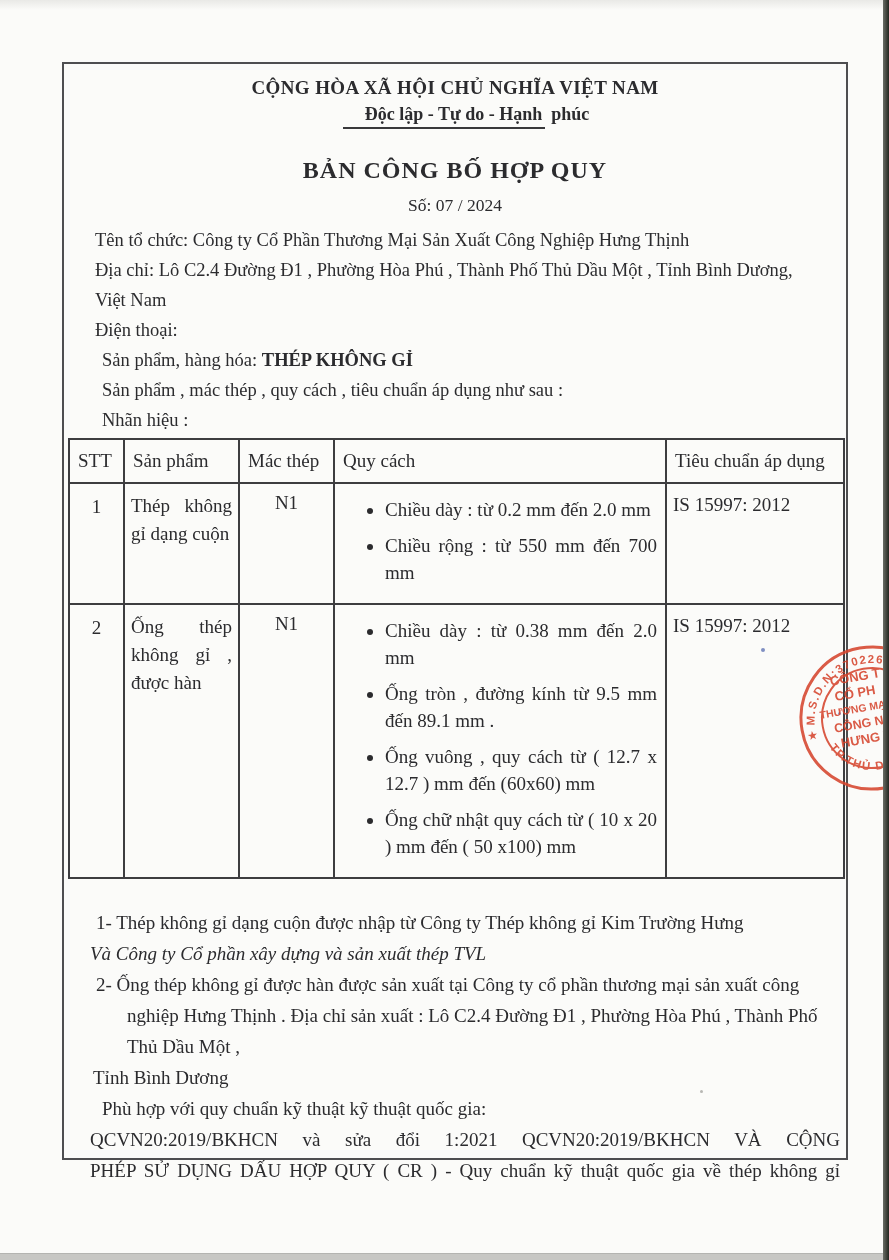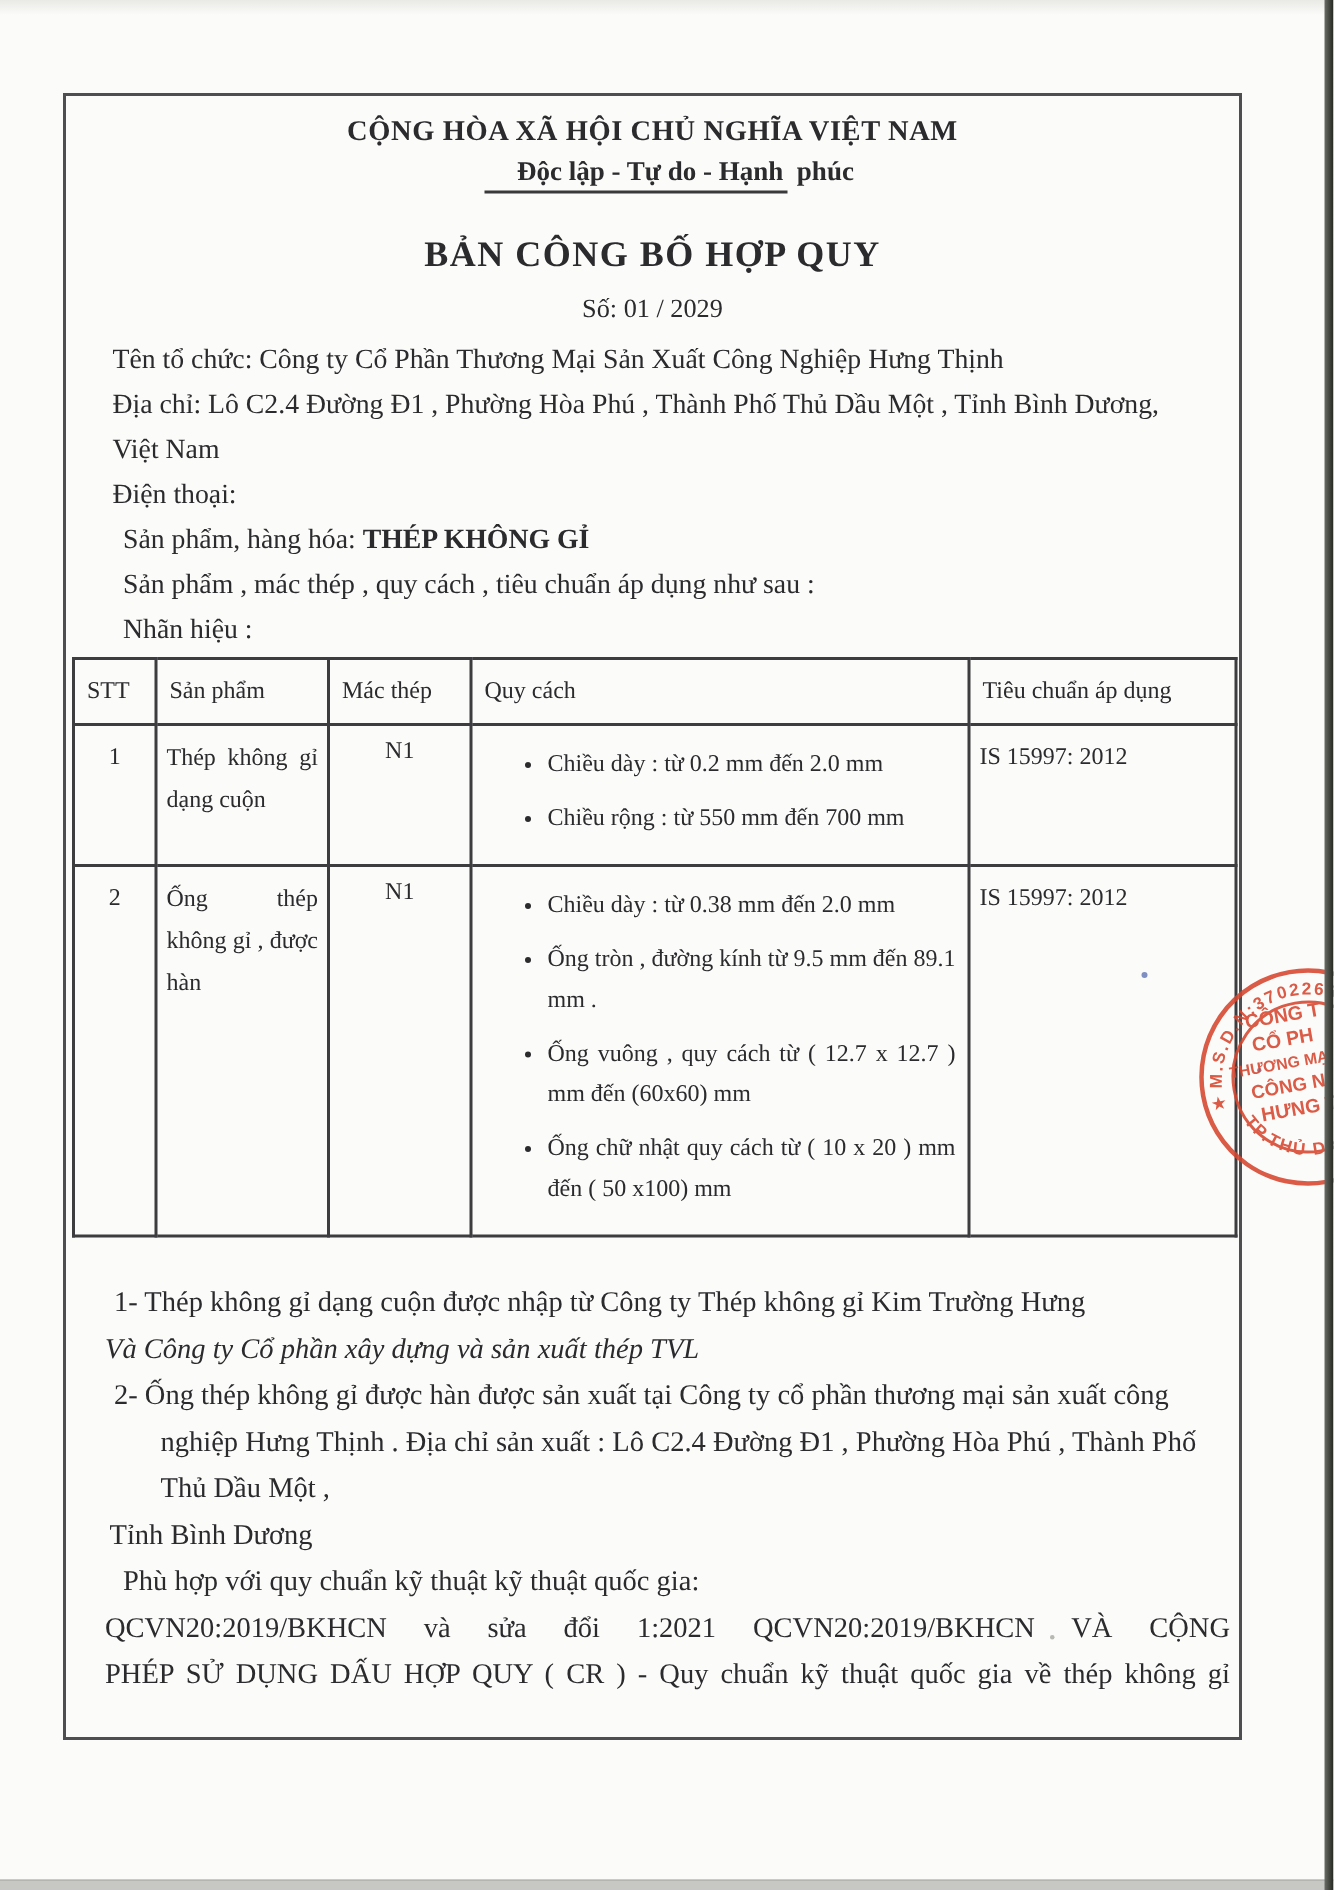--- a/index.html
+++ b/index.html
@@ -12,42 +12,42 @@
   
   .edge-top{position:absolute;top:0;left:0;width:100%;height:10px;
     background:linear-gradient(#e9e9e6,#fbfbf9);z-index:40;}
   .edge-right{position:absolute;top:0;right:0;width:6px;height:100%;
     background:linear-gradient(90deg,#6a6d66,#23261f);z-index:60;}
   .edge-bottom{position:absolute;bottom:0;left:0;width:100%;height:6px;
     background:#c7c7c4;border-top:1px solid #b4b4b1;z-index:55;}
 
   
   .frame{
-    position:absolute;left:42px;top:62px;width:786px;height:1098px;
+    position:absolute;left:62px;top:62px;width:786px;height:1098px;
     border:2px solid #4e4e50;box-sizing:border-box;
     padding:12px 0 0 0;
   }
 
   .center{text-align:center;}
   .nat-title{font-size:19px;font-weight:bold;letter-spacing:.4px;line-height:23px;}
   .motto{font-size:18px;font-weight:bold;margin-top:3px;line-height:24px;padding-left:22px;}
   .motto .u{display:inline-block;border-bottom:2px solid #39393b;
     padding:0 3px 1px 22px;}
   .motto .rest{margin-left:6px;}
   .doc-title{font-size:24px;font-weight:bold;letter-spacing:1px;margin-top:26px;line-height:30px;}
   .doc-no{font-size:17.5px;margin-top:8px;line-height:24px;}
 
   .info{padding:8px 34px 0 31px;font-size:18.5px;line-height:30px;}
   .info p{margin:0;}
   .info .ind{padding-left:7px;}
   .bold{font-weight:bold;}
 
   table.spec{
     border-collapse:collapse;margin:3px 0 0 4px;table-layout:fixed;
-    width:775px;font-size:16px;padding-left:13px;
+    width:775px;font-size:19px;padding-left:13px;
   }
   table.spec th,table.spec td{
     border:2px solid #3d3d40;font-weight:normal;box-sizing:border-box;
   }
   table.spec th{height:44px;text-align:left;padding:4px 8px;vertical-align:middle;}
   th.c,td.c{text-align:center;}
   table.spec td{vertical-align:top;padding:8px 6px;}
   td.td-sp{text-align:justify;padding:10px 6px 8px 8px;line-height:28px;margin-top:40px;}
   td.td-mt{padding-top:12px;}
   td.td-std{padding:10px 4px 8px 8px;line-height:26px;}
@@ -84,21 +84,21 @@
 <div class="frame">
 
   <div class="center nat-title">CỘNG HÒA XÃ HỘI CHỦ NGHĨA VIỆT NAM</div>
 
   <div class="center motto">
     <span class="u">Độc lập - Tự do - Hạnh</span><span class="rest">phúc</span>
   </div>
 
   <div class="center doc-title">BẢN CÔNG BỐ HỢP QUY</div>
 
-  <div class="center doc-no">Số: 01 / 2029</div>
+  <div class="center doc-no">Số: 07 / 2024</div>
 
   <div class="info">
     <p>Tên tổ chức: Công ty Cổ Phần Thương Mại Sản Xuất Công Nghiệp Hưng Thịnh</p>
     <p>Địa chỉ: Lô C2.4 Đường Đ1 , Phường Hòa Phú , Thành Phố Thủ Dầu Một , Tỉnh Bình Dương, Việt Nam</p>
     <p>Điện thoại:</p>
     <p class="ind"><span>Sản phẩm, hàng hóa:</span>
         <span class="bold">THÉP KHÔNG GỈ</span></p>
     <p class="ind">Sản phẩm , mác thép , quy cách , tiêu chuẩn áp dụng như sau :</p>
     <p class="ind">Nhãn hiệu :</p>
   </div>

